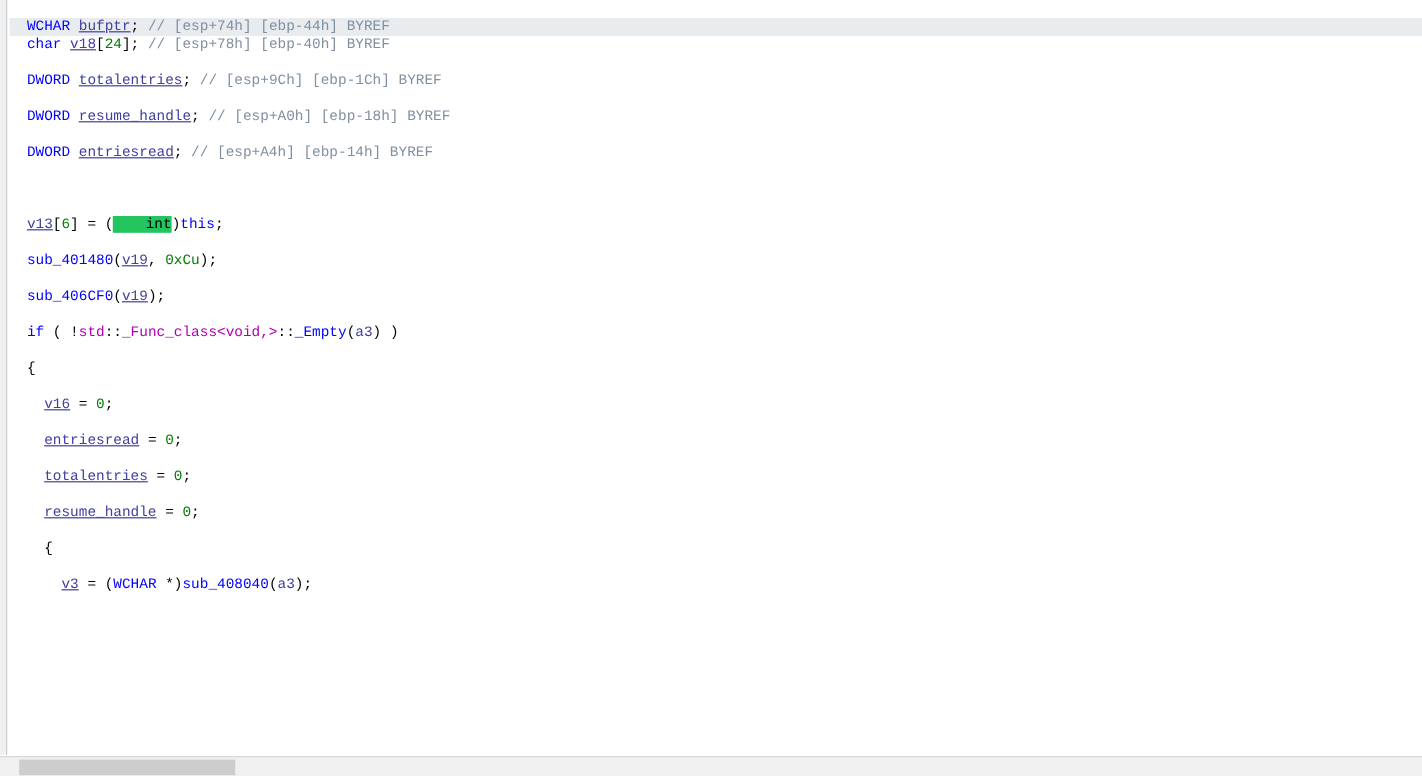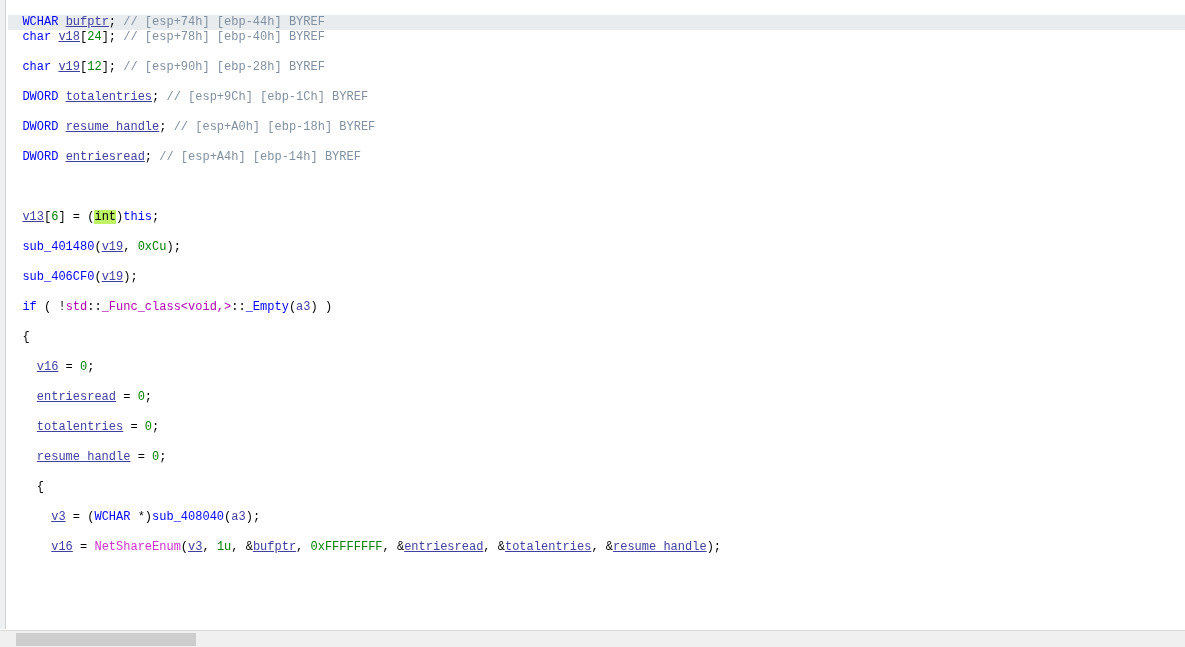--- a/index.html
+++ b/index.html
@@ -36,21 +36,21 @@
 .hlline { background: #e8ecef; display: inline-block; width: 100%; }
 .kw-type { color: #0000ff; }
 .kw-flow { color: #0000ff; }
 .var { color: #4040a0; text-decoration: underline; }
 .param { color: #4040a0; }
 .func { color: #0000ff; text-align: center; }
 .global { color: #b000b0; }
 .import { color: #d030d0; }
 .num { color: #008000; }
 .comment { color: #8090a0; }
-.hl { background: #bef264; color: #000000; }
+.hl { background: #22c55e; color: #000000; padding-left: 27px; }
 .scrollbar-h {
   position: absolute;
   left: 0;
   right: 0;
   bottom: 0;
   height: 17px;
   background: #f0f0f0;
   border-top: 1px solid #d8d8d8;
 }
 .scrollbar-thumb {
@@ -66,37 +66,35 @@
 </head>
 <body>
 
 
 
 <div class="gutter"></div>
 
 <div class="code-area">
 <span class="line hlline">  <span class="kw-type">WCHAR</span> <span class="var">bufptr</span>; <span class="comment">// [esp+74h] [ebp-44h] BYREF</span></span>
 <span class="line">  <span class="kw-type">char</span> <span class="var">v18</span>[<span class="num">24</span>]; <span class="comment">// [esp+78h] [ebp-40h] BYREF</span></span>
-<span class="line">  <span class="kw-type">char</span> <span class="var">v19</span>[<span class="num">12</span>]; <span class="comment">// [esp+90h] [ebp-28h] BYREF</span></span>
 <span class="line">  <span class="kw-type">DWORD</span> <span class="var">totalentries</span>; <span class="comment">// [esp+9Ch] [ebp-1Ch] BYREF</span></span>
 <span class="line">  <span class="kw-type">DWORD</span> <span class="var">resume_handle</span>; <span class="comment">// [esp+A0h] [ebp-18h] BYREF</span></span>
 <span class="line">  <span class="kw-type">DWORD</span> <span class="var">entriesread</span>; <span class="comment">// [esp+A4h] [ebp-14h] BYREF</span></span>
 <span class="line"> </span>
 <span class="line">  <span class="var">v13</span>[<span class="num">6</span>] = (<span class="hl">int</span>)<span class="kw-flow">this</span>;</span>
 <span class="line">  <span class="func">sub_401480</span>(<span class="var">v19</span>, <span class="num">0xCu</span>);</span>
 <span class="line">  <span class="func">sub_406CF0</span>(<span class="var">v19</span>);</span>
 <span class="line">  <span class="kw-flow">if</span> ( !<span class="global">std</span>::<span class="global">_Func_class&lt;void,&gt;</span>::<span class="func">_Empty</span>(<span class="param">a3</span>) )</span>
 <span class="line">  {</span>
 <span class="line">    <span class="var">v16</span> = <span class="num">0</span>;</span>
 <span class="line">    <span class="var">entriesread</span> = <span class="num">0</span>;</span>
 <span class="line">    <span class="var">totalentries</span> = <span class="num">0</span>;</span>
 <span class="line">    <span class="var">resume_handle</span> = <span class="num">0</span>;</span>
 <span class="line">    {</span>
 <span class="line">      <span class="var">v3</span> = (<span class="kw-type">WCHAR</span> *)<span class="func">sub_408040</span>(<span class="param">a3</span>);</span>
-<span class="line">      <span class="var">v16</span> = <span class="import">NetShareEnum</span>(<span class="var">v3</span>, <span class="num">1u</span>, &amp;<span class="var">bufptr</span>, <span class="num">0xFFFFFFFF</span>, &amp;<span class="var">entriesread</span>, &amp;<span class="var">totalentries</span>, &amp;<span class="var">resume_handle</span>);</span>
 
 
 
 
 
 
 
 
 
 

